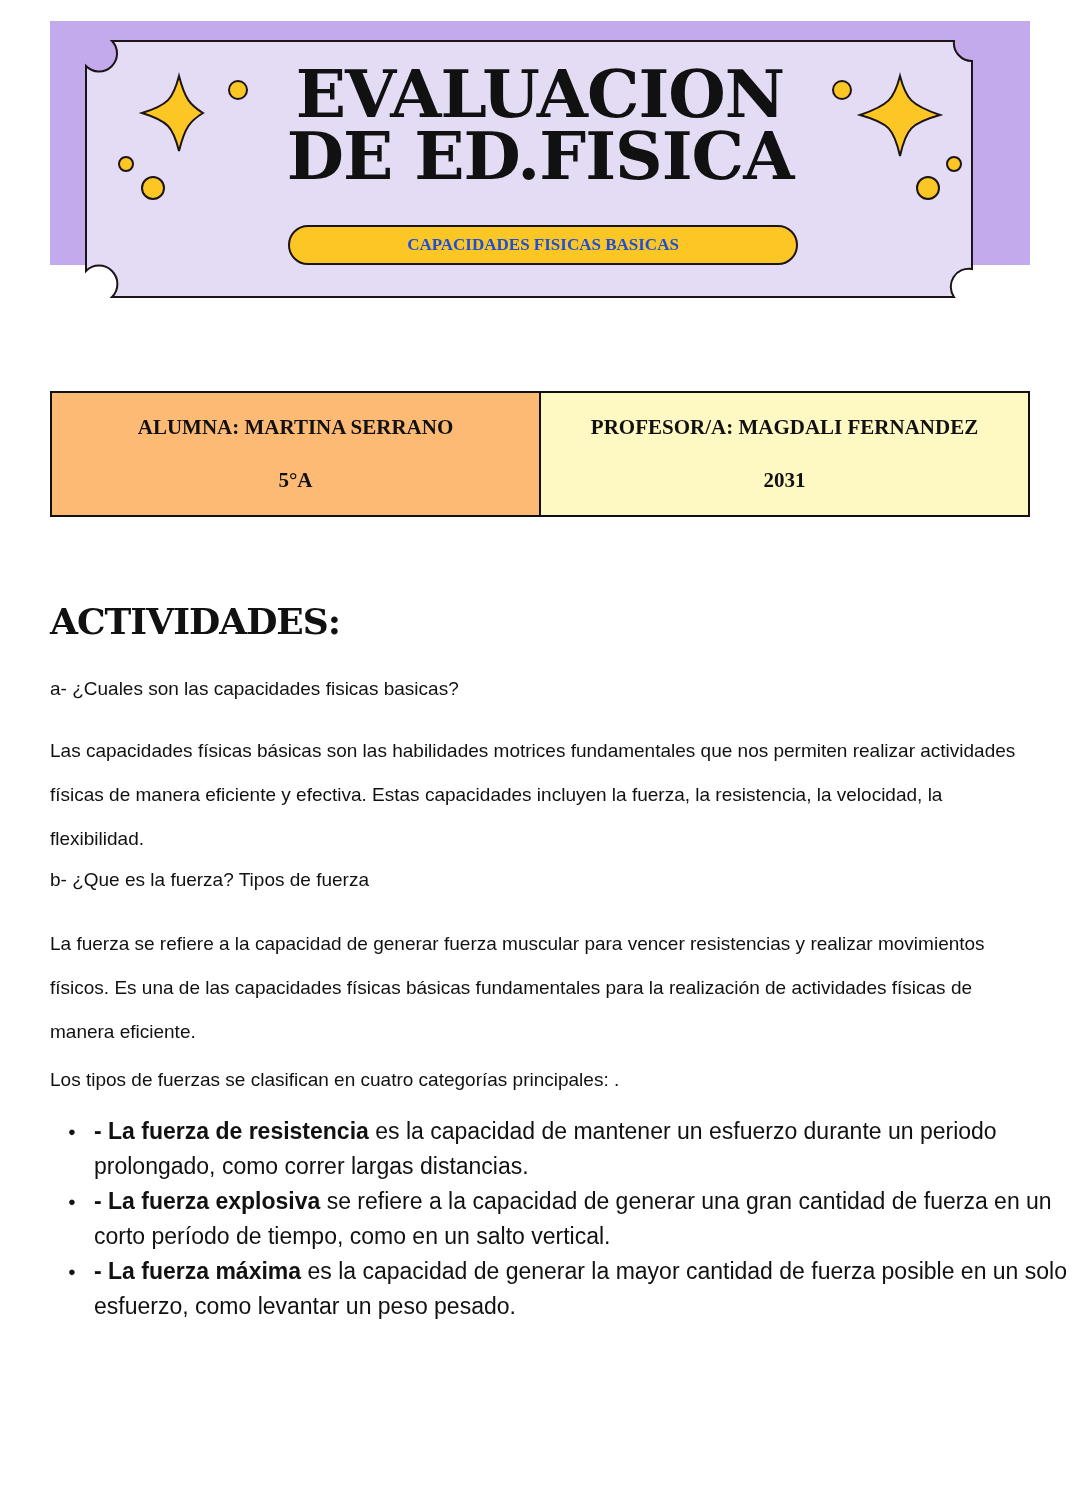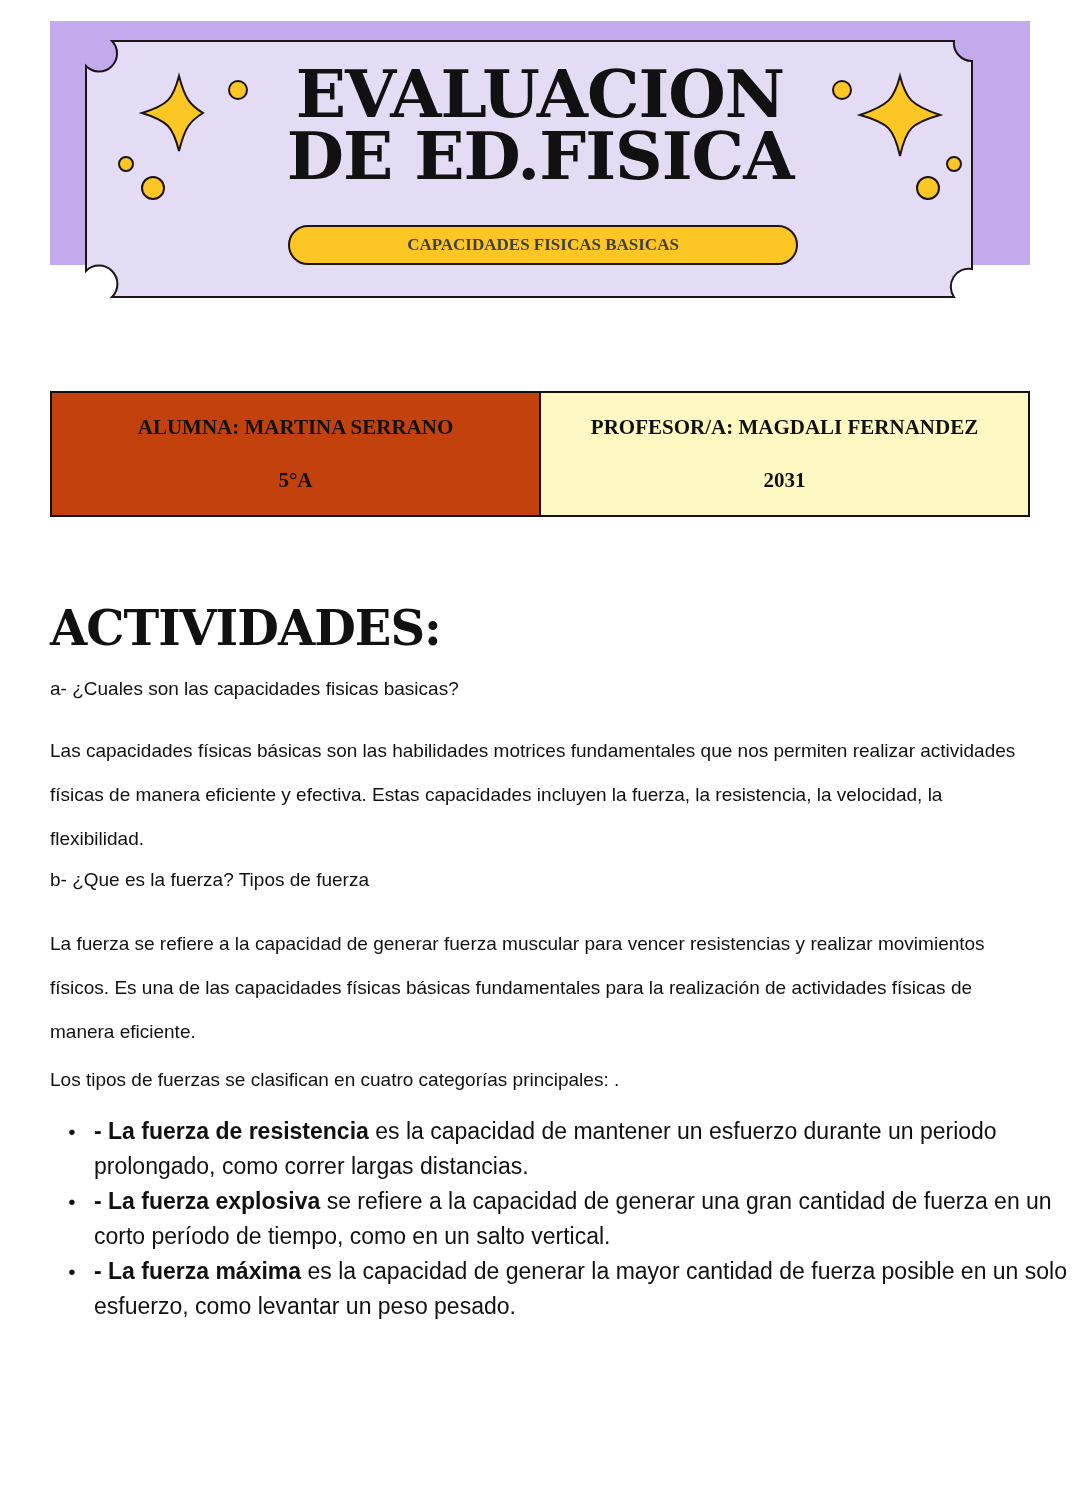--- a/index.html
+++ b/index.html
@@ -1,25 +1,25 @@
 <!DOCTYPE html>
 <html><head>
 <meta charset="utf-8">
 <style>
   html, body { margin: 0; padding: 0; background: #ffffff; }
   body { width: 1080px; height: 1495px; position: relative; overflow: hidden; font-family: "Liberation Sans", sans-serif; color: #111; }
   .banner { position: absolute; left: 50px; top: 21px; width: 980px; height: 244px; background: #c2aaec; }
   .ticket { position: absolute; left: 0; top: 0; width: 980px; height: 294px; }
   .title { position: absolute; left: 0; right: 0; top: 42px; text-align: center; font-family: "DejaVu Serif", serif; font-weight: bold; font-size: 66px; line-height: 62px; color: #111; letter-spacing: -1px; }
-  .pill { position: absolute; left: 238px; top: 204px; width: 510px; height: 40px; background: #fcc624; border: 2px solid #1c1416; border-radius: 22px; box-sizing: border-box; display: flex; align-items: center; justify-content: center; font-family: "Liberation Serif", serif; font-weight: bold; font-size: 17px; color: #404040; }
+  .pill { position: absolute; left: 238px; top: 204px; width: 510px; height: 40px; background: #fcc624; border: 2px solid #1c1416; border-radius: 22px; box-sizing: border-box; display: flex; align-items: center; justify-content: center; font-family: "Liberation Serif", serif; font-weight: bold; font-size: 17px; color: #1d4ed8; }
   .info { position: absolute; left: 50px; top: 391px; width: 980px; height: 126px; border: 2px solid #111; box-sizing: border-box; display: flex; }
   .info .cell { flex: 1; display: flex; flex-direction: column; align-items: center; justify-content: space-around; font-family: "Liberation Serif", serif; font-weight: bold; font-size: 21px; padding: 8px 0; }
-  .info .left { background: #c2410c; border-right: 2px solid #111; }
+  .info .left { background: #fdba74; border-right: 2px solid #111; }
   .info .right { background: #fef9c3; }
-  .h1 { position: absolute; left: 50px; top: 600px; font-family: "DejaVu Serif", serif; font-weight: bold; font-size: 48px; letter-spacing: -1px; }
+  .h1 { position: absolute; left: 50px; top: 600px; font-family: "DejaVu Serif", serif; font-weight: bold; font-size: 36px; letter-spacing: -1px; }
   .q { position: absolute; left: 50px; font-weight: normal; font-size: 19px; text-align: right; }
   .p { position: absolute; left: 50px; width: 990px; font-size: 19px; line-height: 44px; }
   ul.bul { position: absolute; left: 50px; top: 1114px; width: 980px; margin: 0; padding: 0 0 0 44px; list-style: none; font-size: 23px; line-height: 35px; }
   ul.bul li { position: relative; margin-bottom: 0; }
   ul.bul li::before { content: "●"; position: absolute; left: -26px; font-size: 13px; }
   b { font-weight: bold; }
 </style>
 </head>
 <body>
 

